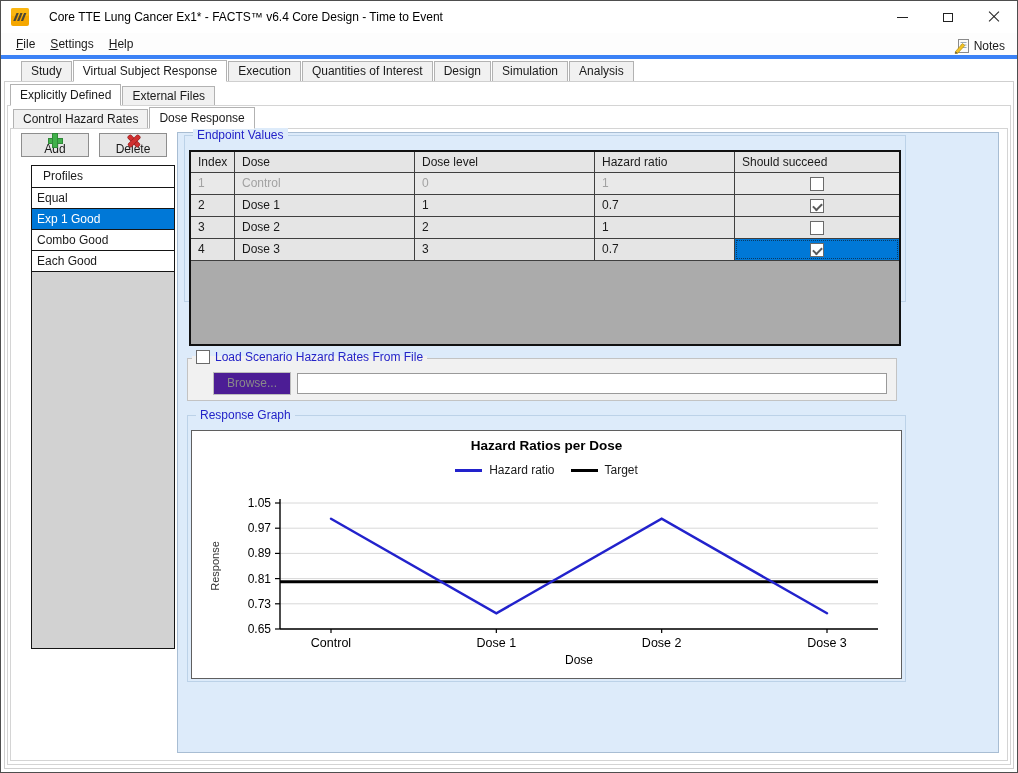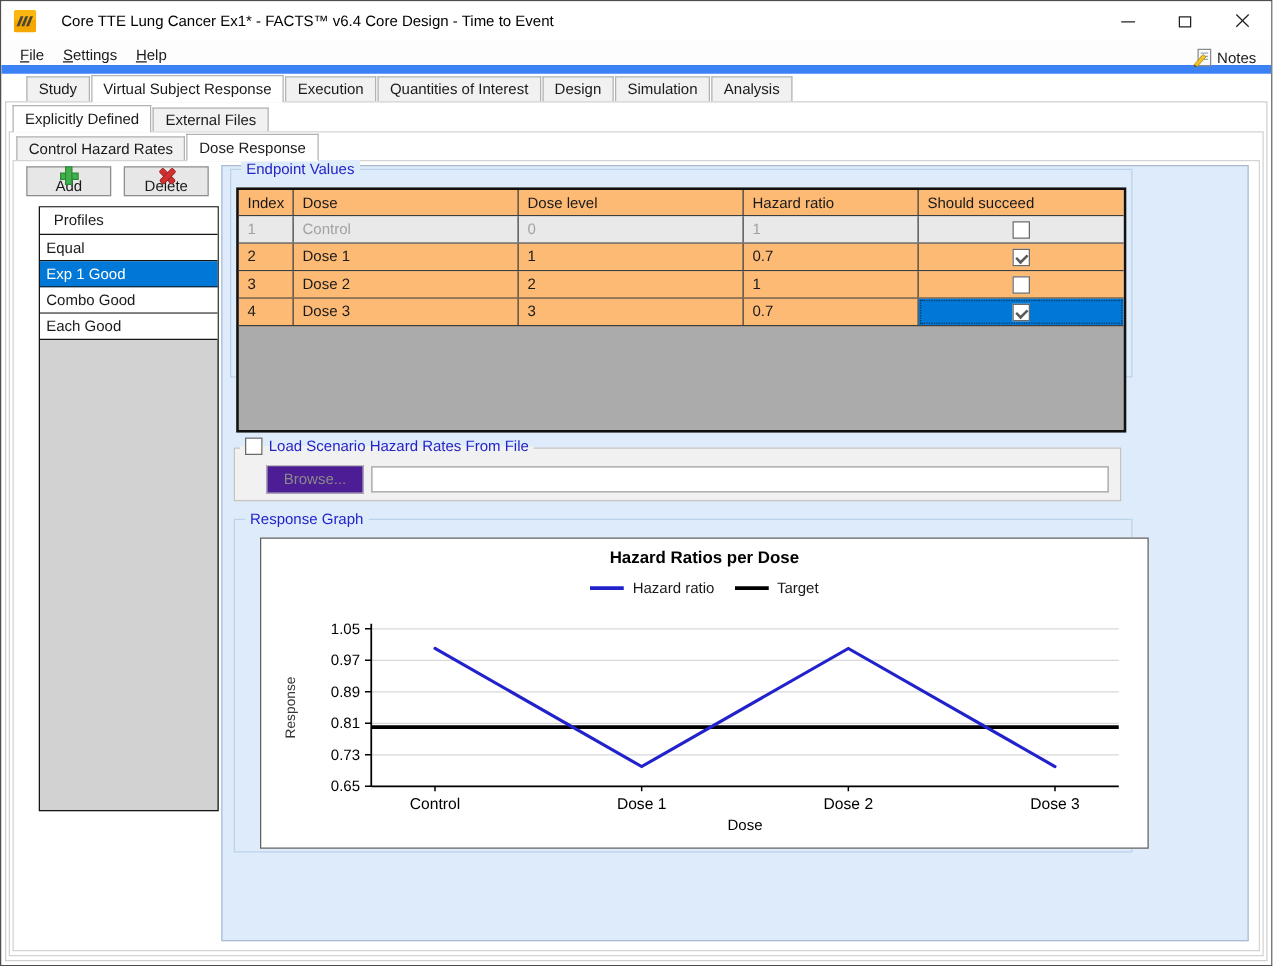--- a/index.html
+++ b/index.html
@@ -19,21 +19,21 @@
   .glyph-min { width:11px; height:1px; background:#222; display:block; }
   .glyph-max { width:10px; height:9px; border:1px solid #222; display:block; }
   .glyph-close { position:relative; width:12px; height:12px; display:block; }
   .glyph-close::before, .glyph-close::after { content:""; position:absolute; left:-1px; top:5px;
       width:14px; height:1px; background:#222; }
   .glyph-close::before { transform:rotate(45deg); }
   .glyph-close::after  { transform:rotate(-45deg); }
 
   
   .menubar { position:absolute; left:0; top:32px; right:0; height:26px; background:#fdfdfd;
-             display:flex; align-items:flex-start; border-bottom:7px solid #3b82f6; }
+             display:flex; align-items:flex-start; border-bottom:4px solid #3b82f6; }
   .menu-item { display:inline-block; padding:4px 7px; margin-left:1px; cursor:default; }
   .menu-item:first-child { margin-left:8px; }
   .menu-item::first-letter { text-decoration:underline; }
   .notes-btn { position:absolute; right:6px; top:2px; height:22px; display:flex; align-items:center;
                gap:4px; padding:0 6px; }
 
   
   .tabstrip { display:flex; align-items:flex-end; }
   .tab { height:19px; line-height:18px; padding:0 9px; background:#f1f1f1;
          border:1px solid #b2b2b2; border-bottom:none; margin-right:1px; position:relative; }
@@ -81,21 +81,21 @@
                 background:#ddebfa; border:1px solid #a8bdd3; }
 
   .groupbox { position:absolute; border:1px solid #bcd2e8; }
   .group-label { position:absolute; top:-8px; left:8px; padding:0 4px; background:#ddebfa;
                  color:#2323c8; font-size:12px; line-height:15px; }
 
   
   .grp-endpoint { left:6px; top:2px; width:722px; height:167px;padding-left:30px; }
   .dose-table { position:absolute; left:4px; top:14px; width:712px; height:196px;
                 background:#ababab; border:2px solid #111; overflow:hidden; }
-  .trow { display:flex; width:100%; height:22px; background:#fdba74; border-bottom:1px solid #3f3f3f; }
+  .trow { display:flex; width:100%; height:22px; background:#e5e5e5; border-bottom:1px solid #3f3f3f; }
   .trow.header { height:21px; }
   .trow.disabled { background:#e9e9e9; color:#a2a2a2; }
   .tcell { height:100%; padding:3px 0 0 7px; border-right:1px solid #3f3f3f; overflow:hidden;
            white-space:nowrap; }
   .c-index { width:44px; } .c-dose { width:180px; } .c-level { width:180px; } .c-ratio { width:140px; }
   .c-check { flex:1; border-right:none; display:flex; align-items:center; justify-content:center;
              padding:0; }
   .tcell.sel { background:#0078d7; outline:1px dotted #0a3a63; outline-offset:-2px; }
   .checkbox { width:14px; height:14px; background:#fff; border:1px solid #6a6a6a; position:relative;
               display:inline-block; }
@@ -109,21 +109,21 @@
                 padding:0 4px; background:linear-gradient(#ddebfa 46%, #f1f1f1 46%); }
   .load-label .lbl { color:#2323c8;text-align:center; }
   .btn-browse { position:absolute; left:25px; top:13px; width:78px; height:23px; background:#4c1d95;
                 border:1px solid #bdbdbd; color:#8a8a8a; text-align:center; line-height:21px; }
   .file-input { position:absolute; left:109px; top:14px; width:590px; height:21px; background:#fff;
                 border:1px solid #9a9a9a; font-family:"Liberation Sans",sans-serif; font-size:12px;
                 padding:0 4px; }
 
   
   .grp-graph { left:9px; top:282px; width:719px; height:267px; }
-  .chart-box { position:absolute; left:20px; top:14px; width:711px; height:249px; background:#fff;
+  .chart-box { position:absolute; left:3px; top:14px; width:711px; height:249px; background:#fff;
                border:1px solid #5f5f5f; }
   .chart-title { position:absolute; left:0; right:0; top:7px; text-align:center; font-weight:bold;
                  font-size:13.5px; color:#000; }
   .chart-legend { position:absolute; left:0; right:0; top:32px; display:flex; justify-content:center;
                   gap:16px; }
   .legend-item { display:flex; align-items:center; gap:7px; font-size:12px; }
   .legend-swatch { width:27px; height:3px; display:inline-block; }
   #plot-svg { position:absolute; left:0; top:0; }
 
   

